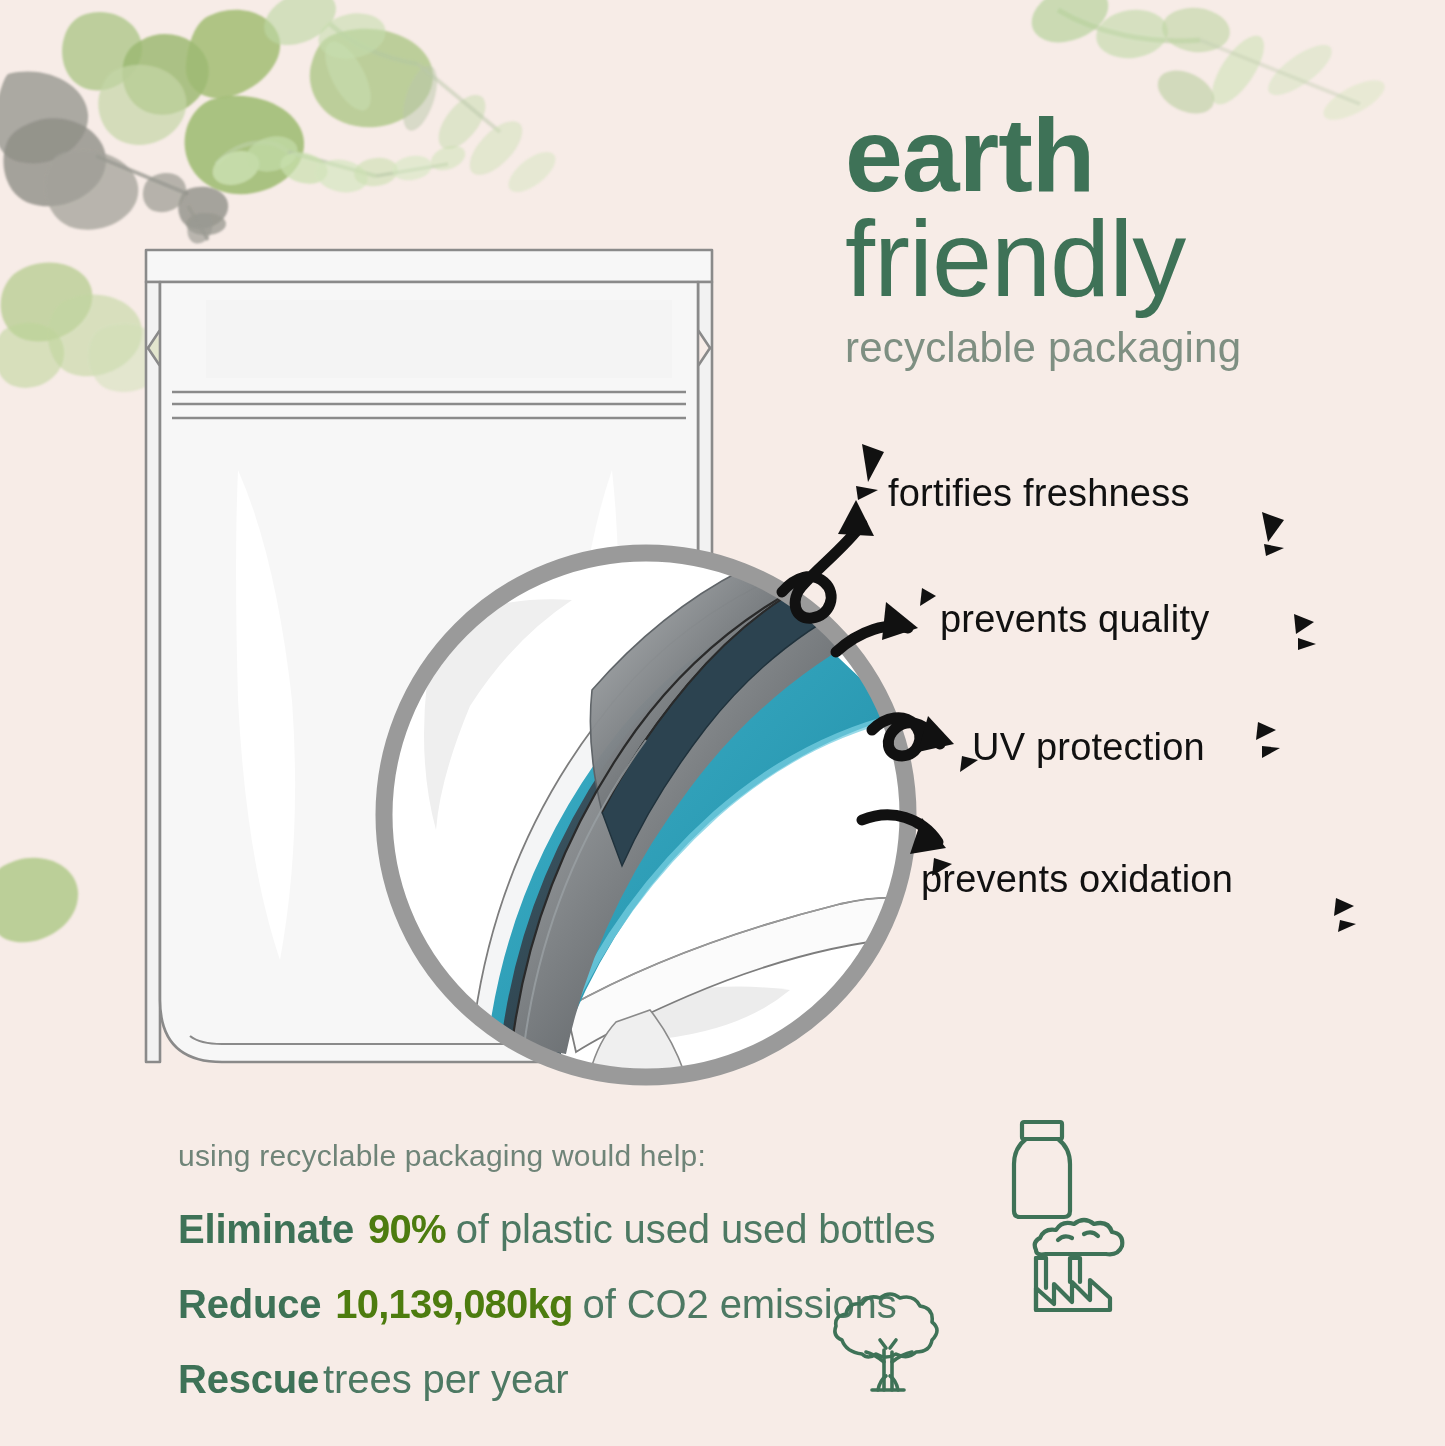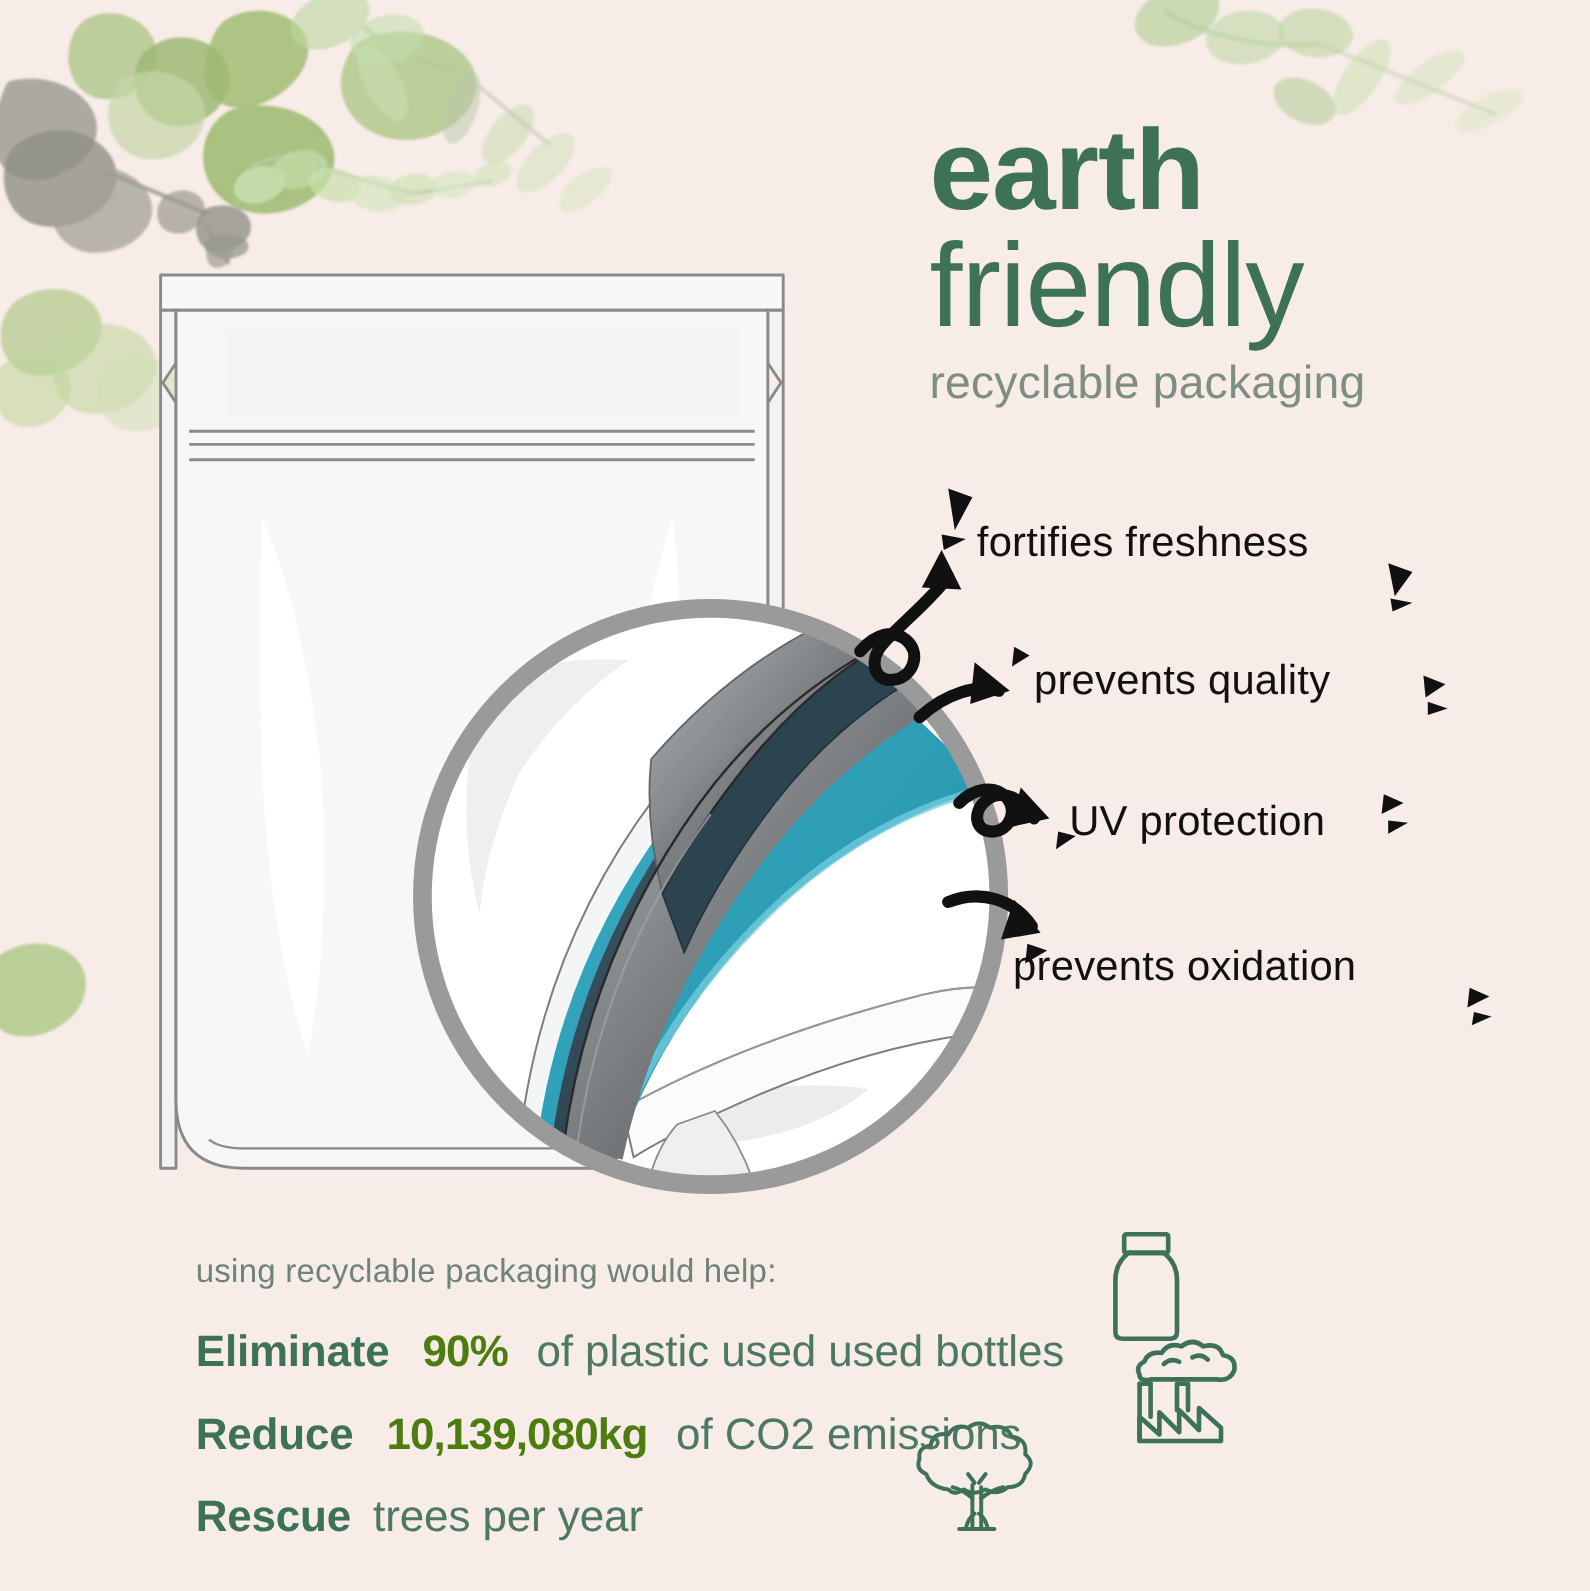--- a/index.html
+++ b/index.html
@@ -45,21 +45,21 @@
   .f2{left:940px;top:598px;}
   .f3{left:972px;top:726px;}
   .f4{left:921px;top:858px;}
 
   
   .stats{position:absolute;left:178px;top:1100px;width:1100px;margin-top:39px;}
   .stats-lead{
     font-size:30px;font-weight:300;color:#6f8478;letter-spacing:0.2px;
     margin:0 0 34px 0;
   }
-  .stat-row{display:flex;align-items:baseline;margin-bottom:30px;white-space:nowrap;gap:16px;}
+  .stat-row{display:flex;align-items:baseline;margin-bottom:30px;white-space:nowrap;}
   .stat-verb{font-size:40px;font-weight:bold;color:#3e7257;letter-spacing:-0.2px;}
   .stat-num{font-size:40px;font-weight:bold;color:#4d7c0f;letter-spacing:-0.8px;margin:0 6px 0 14px;}
   .stat-tail{font-size:40px;font-weight:400;color:#4d7963;letter-spacing:-0.1px;margin-left:4px;}
 
   .icon-bottle{position:absolute;left:1000px;top:1118px;}
   .icon-factory{position:absolute;left:1022px;top:1216px;}
   .icon-tree{position:absolute;left:828px;top:1292px;}
 </style>
 </head>
 <body style="background: rgb(247, 236, 231);">

